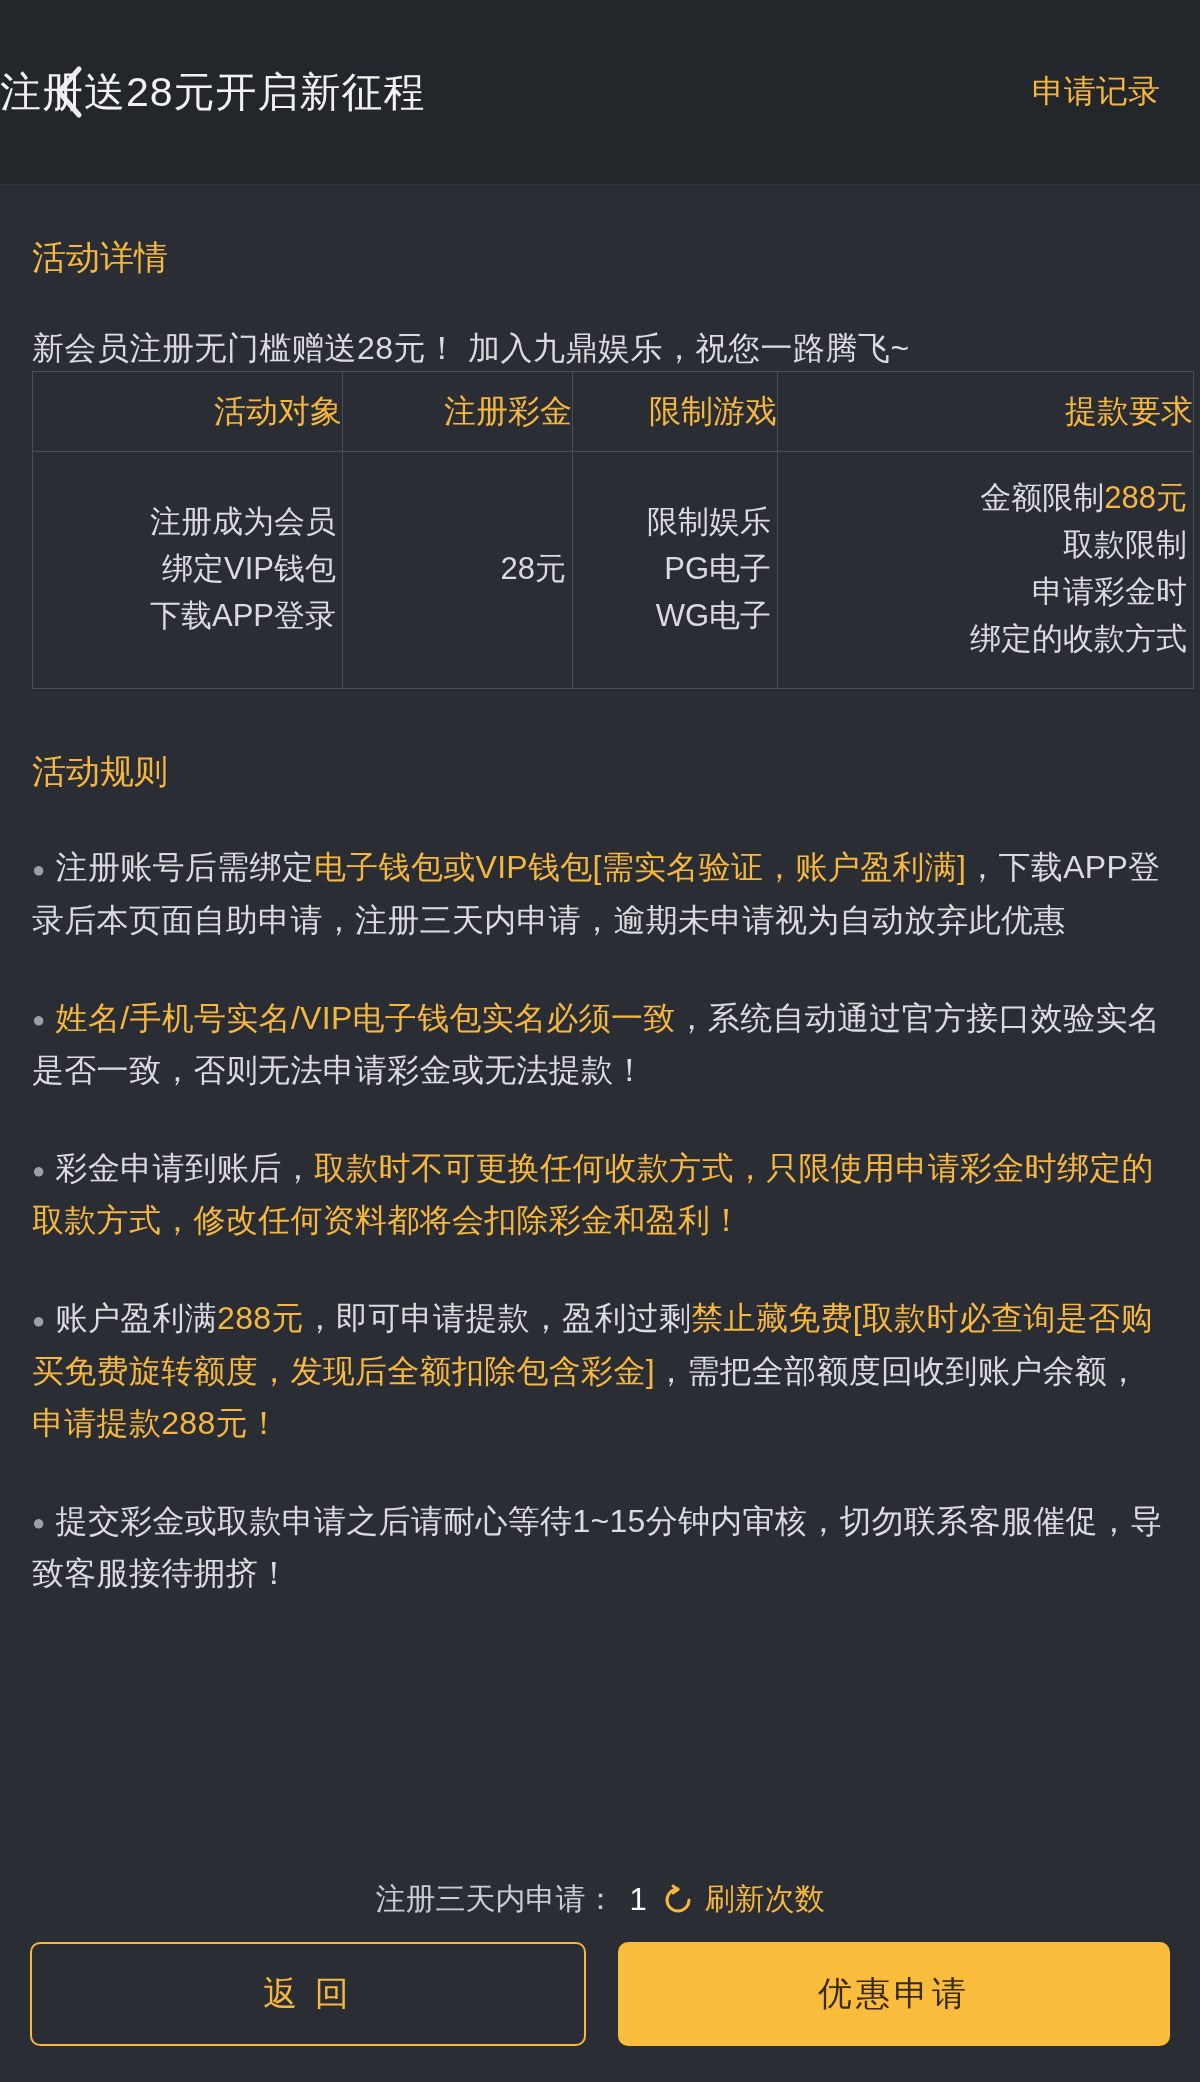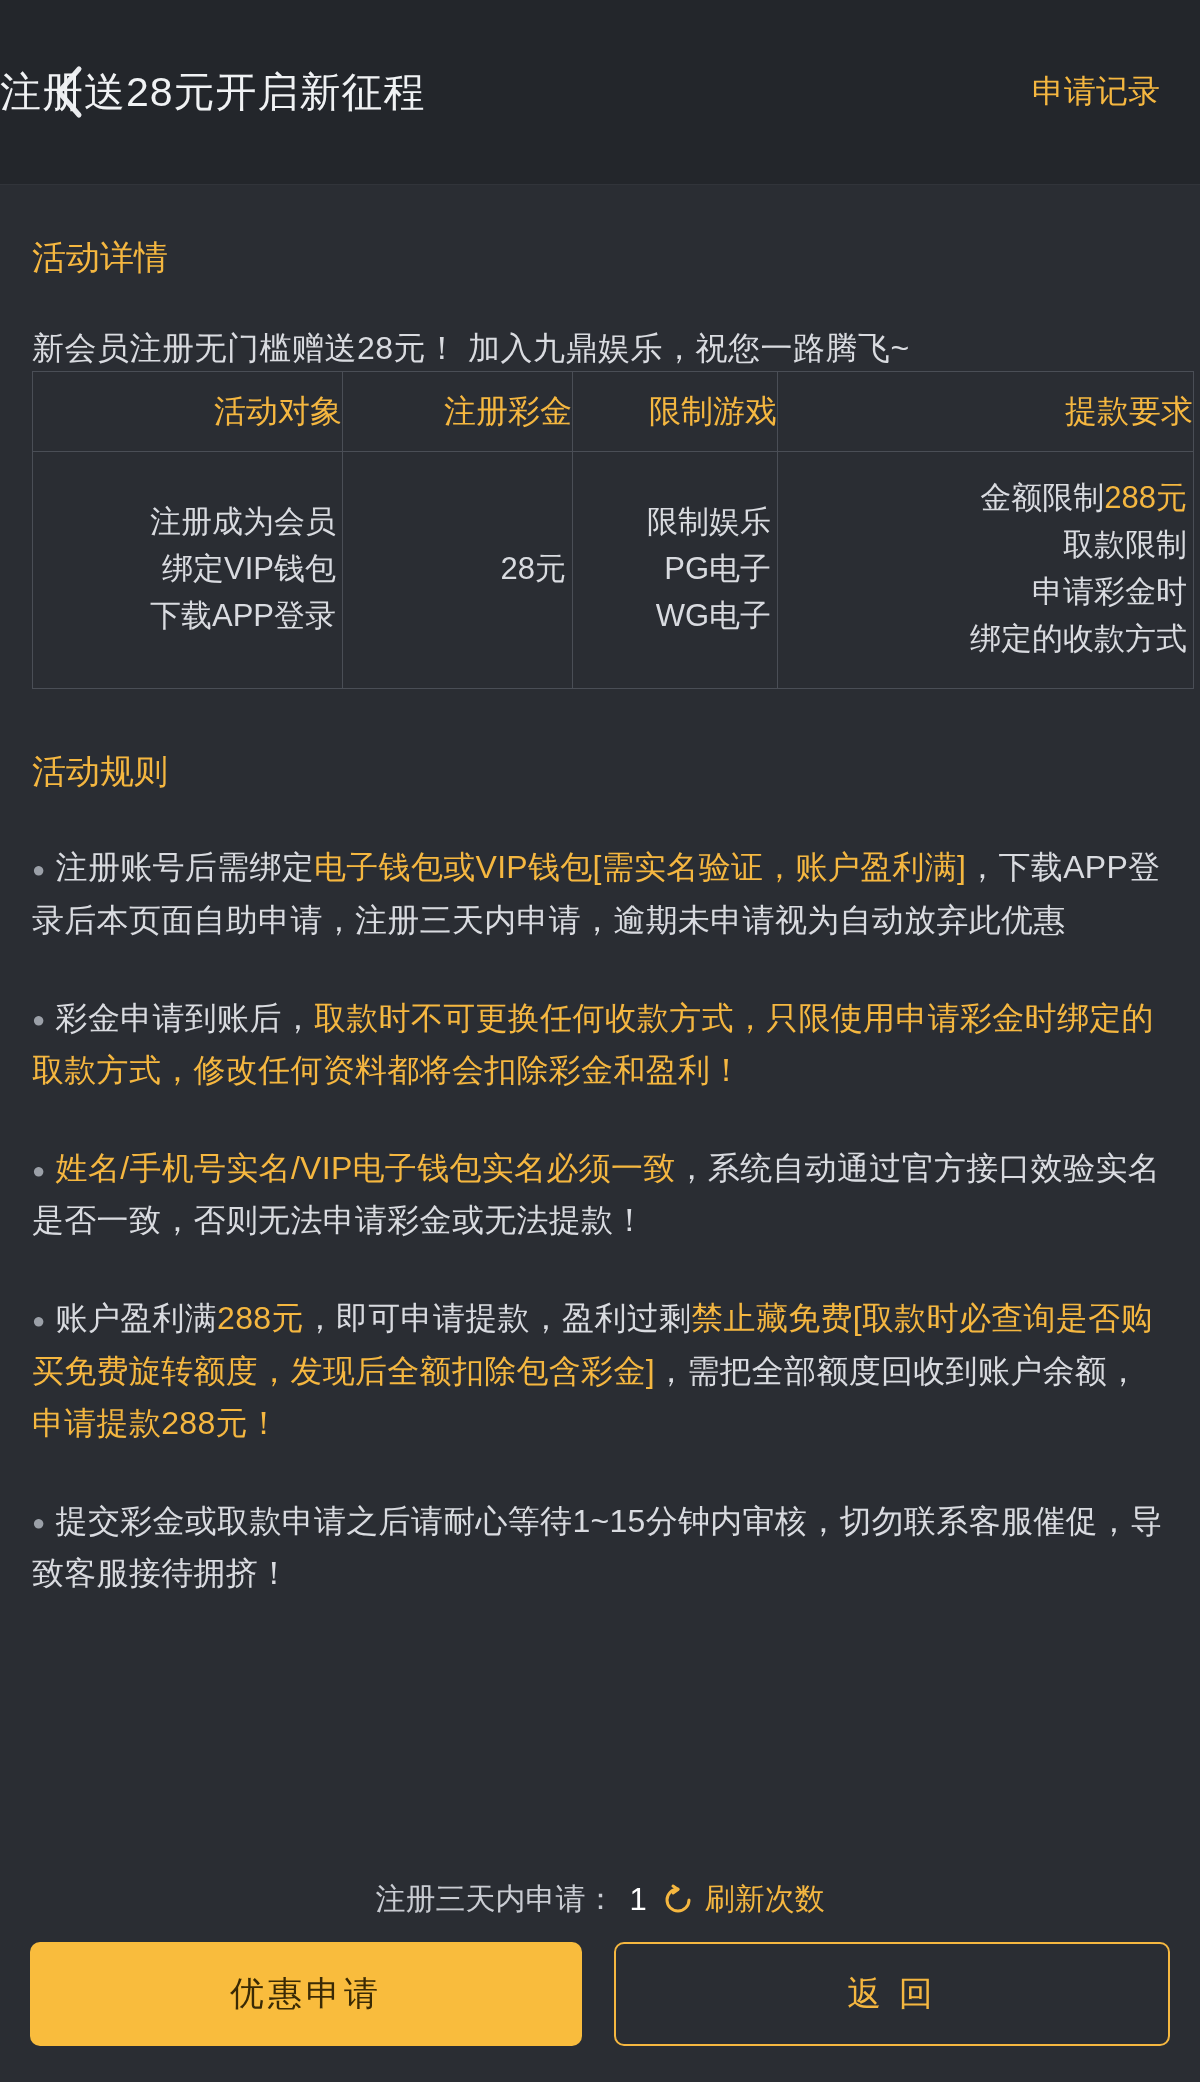--- a/index.html
+++ b/index.html
@@ -219,40 +219,40 @@
             <span id="cell-withdraw-rest">取款限制<br>申请彩金时<br>绑定的收款方式</span>
           </td>
         </tr>
       </tbody>
     </table>
 
     <div class="section-title">活动规则</div>
 
     <div class="rules" id="rules-list">
         <div class="rule"><span class="dot">●</span><span>注册账号后需绑定</span><span class="hl">电子钱包或VIP钱包[需实名验证，账户盈利满]</span><span>，下载APP登录后本页面自助申请，注册三天内申请，逾期未申请视为自动放弃此优惠</span></div>
+        <div class="rule"><span class="dot">●</span><span class="hl">姓名/手机号实名/VIP电子钱包实名必须一致</span><span>，系统自动通过官方接口效验实名是否一致，否则无法申请彩金或无法提款！</span></div>
         <div class="rule"><span class="dot">●</span><span>彩金申请到账后，</span><span class="hl">取款时不可更换任何收款方式，只限使用申请彩金时绑定的取款方式，修改任何资料都将会扣除彩金和盈利！</span></div>
-        <div class="rule"><span class="dot">●</span><span class="hl">姓名/手机号实名/VIP电子钱包实名必须一致</span><span>，系统自动通过官方接口效验实名是否一致，否则无法申请彩金或无法提款！</span></div>
         <div class="rule"><span class="dot">●</span><span>账户盈利满</span><span class="hl">288元</span><span>，即可申请提款，盈利过剩</span><span class="hl">禁止藏免费[取款时必查询是否购买免费旋转额度，发现后全额扣除包含彩金]</span><span>，需把全部额度回收到账户余额，</span><span class="hl">申请提款288元！</span></div>
         <div class="rule"><span class="dot">●</span><span>提交彩金或取款申请之后请耐心等待1~15分钟内审核，切勿联系客服催促，导致客服接待拥挤！</span></div>
       </div>
   </div>
 
   <div class="bottom">
     <div class="counter">
       <span>注册三天内申请：</span>
       <span class="num">1</span>
       <span class="refresh">
         <span>
           <svg width="34" height="34" viewBox="0 0 34 34">
             <path d="M28,17 A11,11 0 1 1 17,6" fill="none" stroke="#f5b740" stroke-width="3" stroke-linecap="round"></path>
             <polyline points="12,3 17,6.5 12,10" fill="none" stroke="#f5b740" stroke-width="3" stroke-linecap="round" stroke-linejoin="round"></polyline>
           </svg>
         </span>
         <span>刷新次数</span>
       </span>
     </div>
     <div class="btn-row">
+      <div class="btn btn-ghost">返 回</div>
       <div class="btn btn-solid">优惠申请</div>
-      <div class="btn btn-ghost">返 回</div>
     </div>
   </div>
 
 </div>
 
 </body></html>

